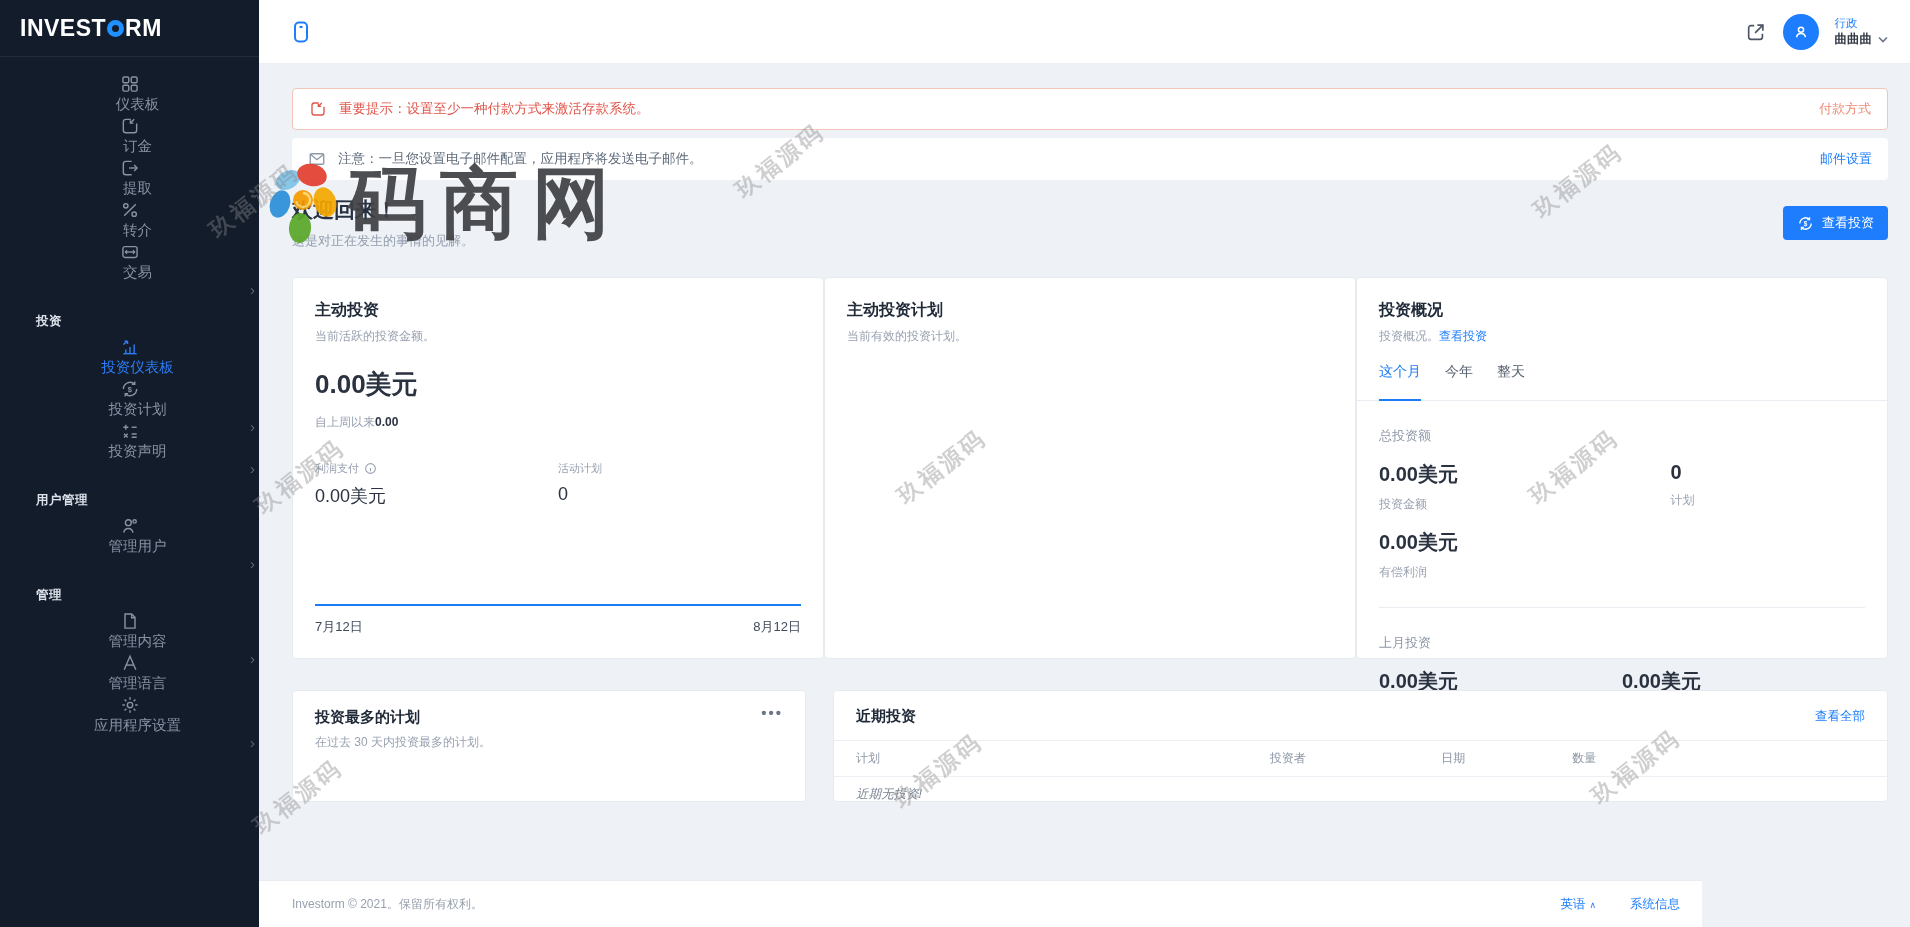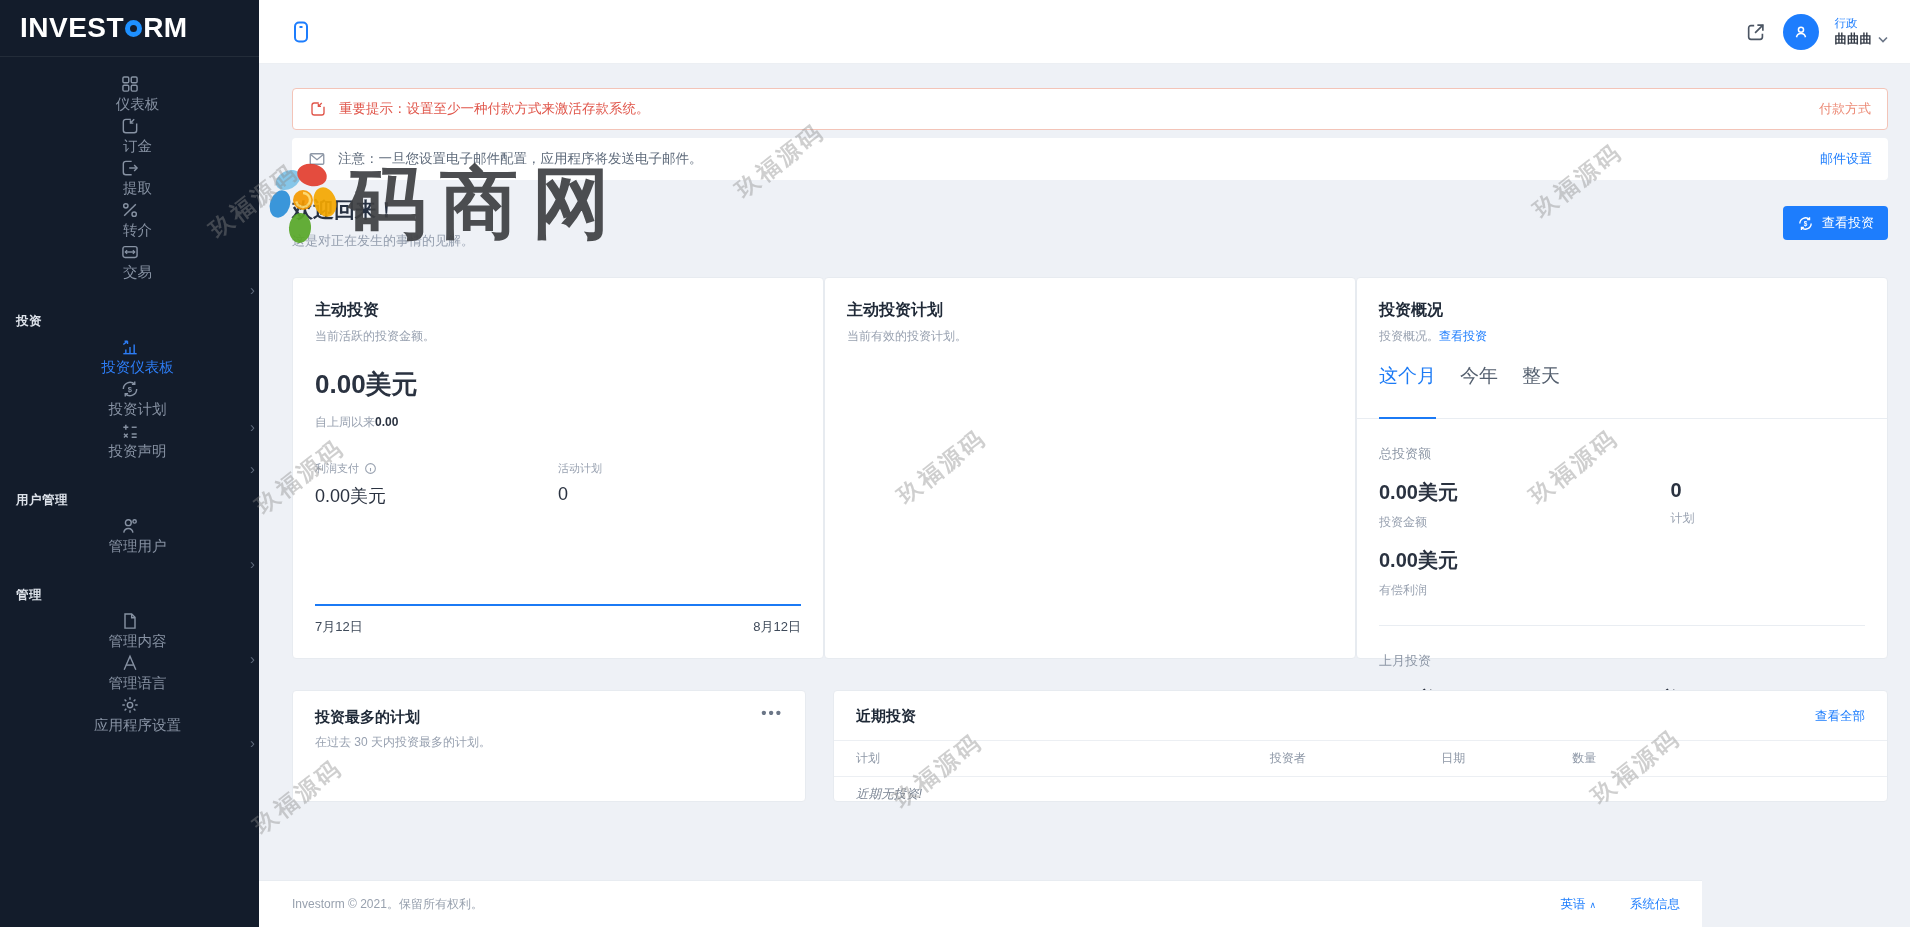--- a/index.html
+++ b/index.html
@@ -6,32 +6,32 @@
   html,body { width:1910px; height:927px; overflow:hidden; }
   body {
     font-family:"Liberation Sans","DejaVu Sans",sans-serif;
     background:#eef1f6; color:#273142; position:relative;
   }
   
   .sidebar { position:absolute; left:0; top:0; width:259px; height:927px;
     background:#131c2b; z-index:10; }
   .logo-wrap { height:57px; display:flex; align-items:center; padding-left:20px;
     border-bottom:1px solid rgba(255,255,255,.07); }
-  .logo { color:#fff; font-weight:800; font-size:28px; letter-spacing:.5px; display:flex; align-items:center; }
+  .logo { color:#fff; font-weight:800; font-size:23px; letter-spacing:.5px; display:flex; align-items:center; }
   .logo .o-ring { width:17px; height:17px; border:5px solid #1e90ff; border-radius:50%;
     display:inline-block; margin:0 1px; }
   .nav { padding-top:16px; }
   .side-item { height:42px; display:flex; align-items:center; padding:0 4px 0 20px;
     color:#8792a3; font-size:14.5px; cursor:pointer;flex-direction:column; }
   .side-item .si-icon { width:22px; height:22px; margin-right:15px; display:flex;
     align-items:center; justify-content:center; flex:0 0 22px; }
   .side-item .si-icon svg { width:20px; height:20px; }
   .side-item.active { color:#2d7df6; }
   .side-item .chev { margin-left:auto; color:#5c6779; font-size:15px; line-height:1; }
-  .sec-label { margin:30px 0 6px; padding-left:16px; color:#dde2ea; font-size:12.5px;
+  .sec-label { margin:30px 0 6px; padding-left:36px; color:#dde2ea; font-size:12.5px;
     font-weight:bold; letter-spacing:.5px; }
   
   .header { position:absolute; left:259px; top:0; width:1651px; height:64px;
     background:#fff; border-bottom:1px solid #eceff3; z-index:20; }
   .toggle-btn { position:absolute; left:31px; top:20px; color:#1d7dfd; cursor:pointer; }
   .hdr-right { position:absolute; right:22px; top:0; height:64px; display:flex;
     align-items:center; gap:16px; }
   .ext-link { color:#4b5563; cursor:pointer; display:flex; }
   .avatar { width:36px; height:36px; border-radius:50%; background:#1d7dfd;
     display:flex; align-items:center; justify-content:center; cursor:pointer; }
@@ -73,21 +73,21 @@
   .spark-line { height:2px; background:#1b7af5; }
   .spark-dates { display:flex; justify-content:space-between; margin-top:12px;
     font-size:13px; color:#3f4a5a; }
   .empty-chart { text-align:center; font-style:italic; color:#8b94a4; font-size:13px;
     margin-top:85px; }
   
   .ov-sub { font-size:12px; color:#98a1b0; margin-top:7px; }
   .ov-sub a { color:#1d7dfd; text-decoration:none; cursor:pointer; }
   .tabs { display:flex; gap:24px; margin:18px -22px 0; padding:0 22px;
     border-bottom:1px solid #e9edf2; }
-  .tab { font-size:19px; color:#55606f; padding-bottom:28px; cursor:pointer; }
+  .tab { font-size:14px; color:#55606f; padding-bottom:18px; cursor:pointer; }
   .tab.active { color:#1b7af5; border-bottom:2px solid #1b7af5; margin-bottom:-1px; }
   .ov-group-label { font-size:13px; color:#8d97a6; margin-top:26px; }
   .ov-row { display:flex; margin-top:16px; }
   .ov-col1 { width:60%; } .ov-col2 { width:40%; }
   .ov-row.last .ov-col1 { width:50%; } .ov-row.last .ov-col2 { width:50%; }
   .ov-value { font-size:20px; font-weight:600; color:#2a3240; }
   .ov-label { font-size:12px; color:#98a1b0; margin-top:8px; }
   .ov-div { border-top:1px solid #e9edf2; margin-top:26px; }
   
   .grid2 { margin-top:31px; display:grid; grid-template-columns:514px 1fr; gap:27px; }

